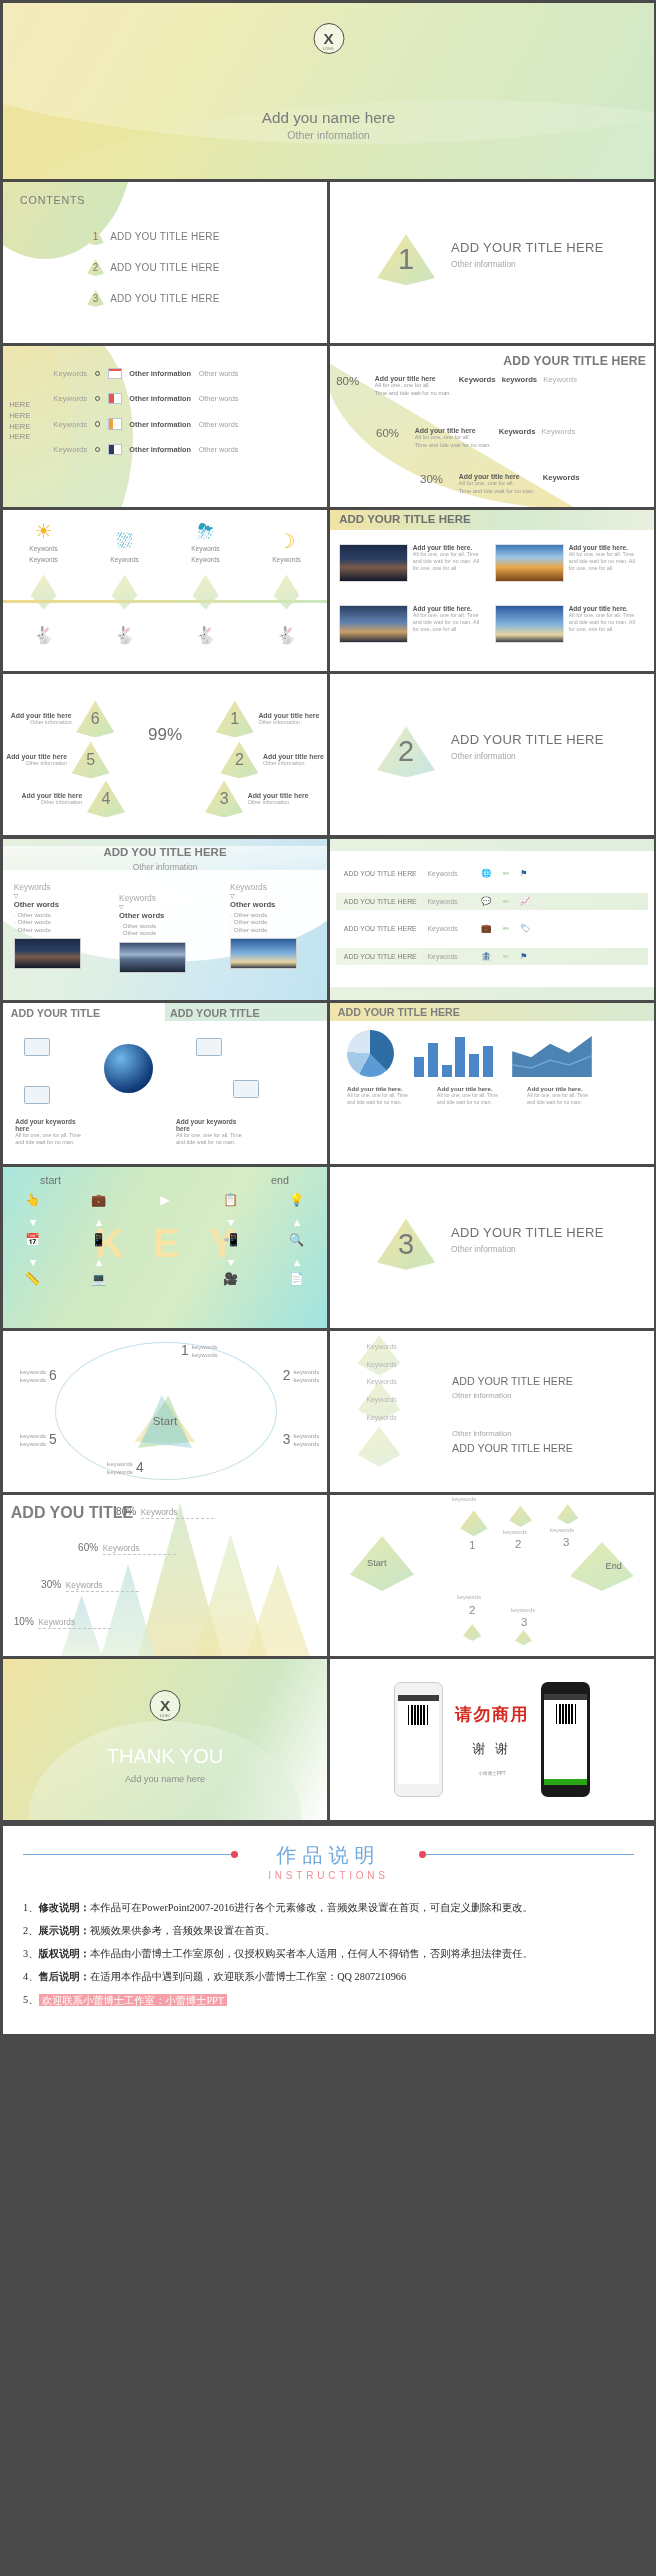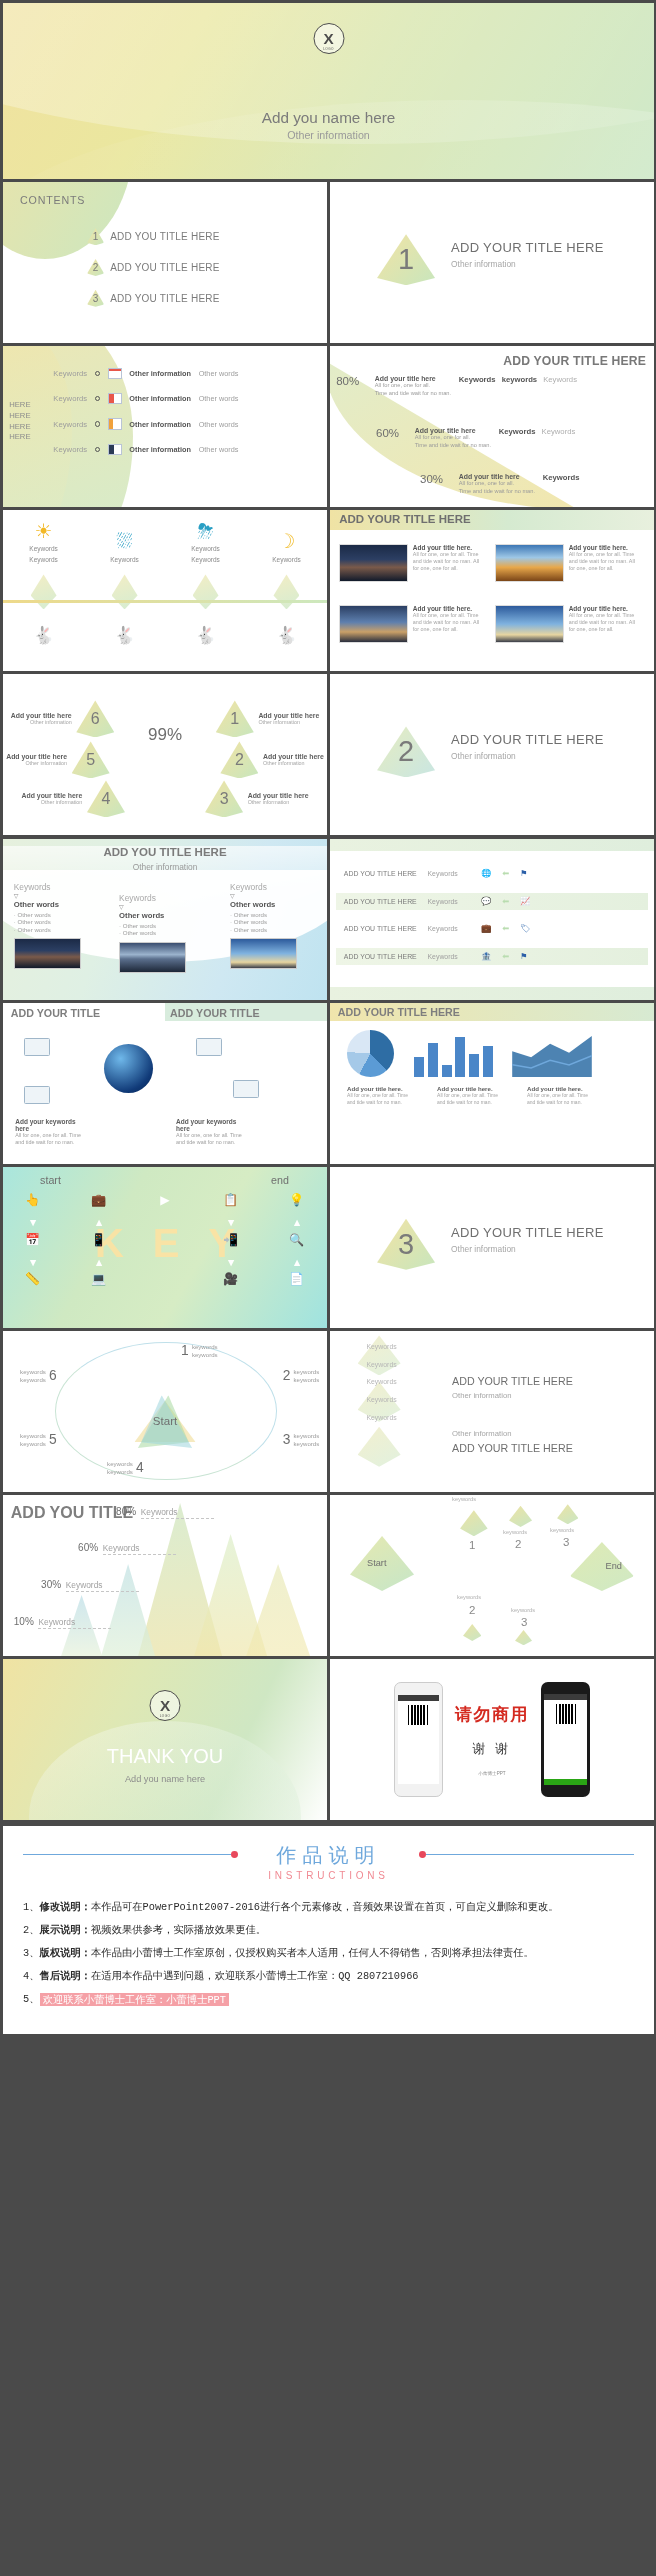--- a/index.html
+++ b/index.html
@@ -306,21 +306,21 @@
   .instr .hdr { text-align:center; position:relative; padding-bottom:3.1px;}
   .instr .hdr .line { position:absolute; top:12.2px; height:1.5px; background:#6fa8dc; width:34%; }
   .instr .hdr .line.l { left:0; }
   .instr .hdr .line.r { right:0; }
   .instr .hdr .dot { position:absolute; top:9.2px; width:6.9px; height:6.9px; border-radius:50%; background:#e8485c;}
   .instr .hdr .dot.l { left:34%; }
   .instr .hdr .dot.r { right:34%; }
   .instr .hdr h1 { font-size:20px; color:#6fa8dc; letter-spacing:6.1px; font-weight:normal; font-family:"DejaVu Sans", sans-serif;}
   .instr .hdr h2 { font-size:10px; color:#f08a93; letter-spacing:3.8px; font-weight:normal; margin-top:1.5px;}
   .instr ol { list-style:none; margin-top:12.2px; }
-  .instr li { font-size:10.3px; color:#2b2b2b; line-height:23px; font-family:Liberation Mono, monospace; }
+  .instr li { font-size:10.3px; color:#2b2b2b; line-height:23px; font-family:Liberation Serif, serif; }
   .instr li b { font-weight:bold; }
   .instr li .hl { background:#f5a0a6; color:#fff; padding:0.8px 3.1px; }
 </style>
 </head>
 <body>
 
 <div class="deck">
 
   <div class="row">
     <div class="slide full s-title wide">
@@ -931,21 +931,21 @@
       <span class="dot l"></span>
       <span class="dot r"></span>
       <h1>作品说明</h1>
       <h2>INSTRUCTIONS</h2>
     </div>
     <ol>
       <li>
         <span>1、</span><b>修改说明：</b><span>本作品可在PowerPoint2007-2016进行各个元素修改，音频效果设置在首页，可自定义删除和更改。</span>
       </li>
       <li>
-        <span>2、</span><b>展示说明：</b><span>视频效果供参考，实际播放效果更佳。</span>
+        <span>2、</span><b>展示说明：</b><span>视频效果供参考，音频效果设置在首页。</span>
       </li>
       <li>
         <span>3、</span><b>版权说明：</b><span>本作品由小蕾博士工作室原创，仅授权购买者本人适用，任何人不得销售，否则将承担法律责任。</span>
       </li>
       <li>
         <span>4、</span><b>售后说明：</b><span>在适用本作品中遇到问题，欢迎联系小蕾博士工作室：QQ 2807210966</span>
       </li>
       <li>
         <span>5、</span><span class="hl">欢迎联系小蕾博士工作室：小蕾博士PPT</span>
       </li>

